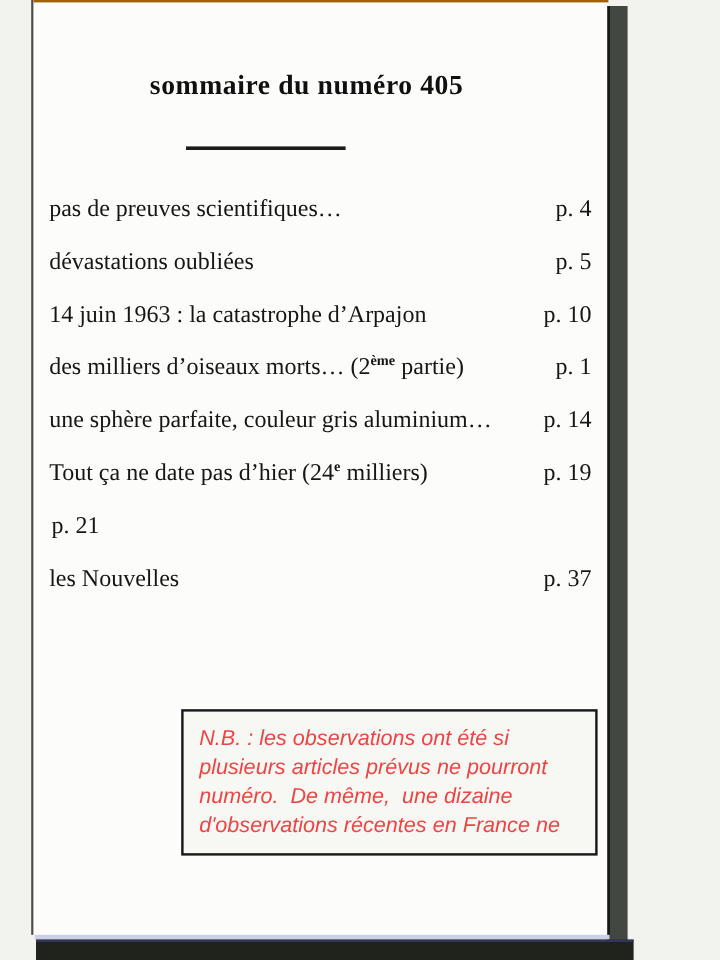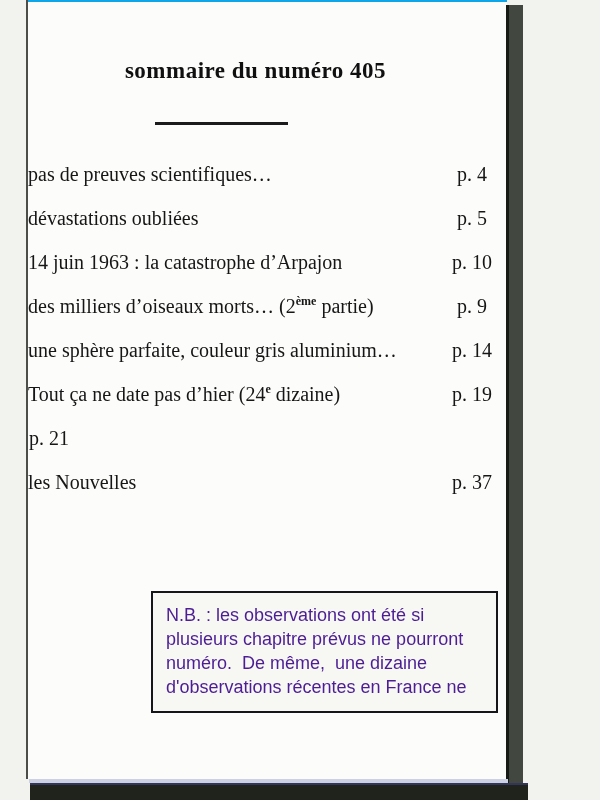--- a/index.html
+++ b/index.html
@@ -10,44 +10,44 @@
   }
   
   .left-edge-line{position:absolute;left:26px;top:0;width:2px;height:779px;background:#4c4c48;}
   .right-line{position:absolute;left:506px;top:5px;width:3px;height:785px;background:#181a16;}
   .right-band{position:absolute;left:509px;top:5px;width:14px;height:783px;background:#424840;border-bottom:3px solid #31345e;}
   .bottom-blue{position:absolute;left:29px;top:779px;width:479px;height:4px;background:#ccd2e4;}
   .bottom-band{position:absolute;left:30px;top:783px;width:498px;height:17px;background:#20231b;border-top:2px solid #33365a;}
   
   .sheet{
     position:absolute;left:28px;top:0;width:479px;height:779px;
-    background:#fcfcfa;border-top:2px solid #0ea5e9;box-sizing:border-box;
+    background:#fcfcfa;border-top:2px solid #a16207;box-sizing:border-box;
   }
   .title{
     position:absolute;left:0;top:56px;width:455px;text-align:center;
     font-weight:bold;font-size:23px;color:#101010;letter-spacing:0.5px;
   }
   .divider{position:absolute;left:127px;top:120px;width:133px;height:3px;background:#1b1b1b;}
   
   .toc{position:absolute;left:0;top:150px;width:479px;}
   .toc-row{
     display:flex;align-items:center;height:44px;
-    padding-right:14px;
+    padding-left:13px;padding-right:14px;
     font-size:20px;color:#161616;
   }
   .toc-title{flex:1 1 auto;white-space:nowrap;overflow:visible;}
   .toc-title sup{font-size:12px;line-height:0;font-weight:bold;}
-  .toc-page{flex:0 0 42px;text-align:center;white-space:nowrap;}
+  .toc-page{flex:0 0 42px;text-align:right;white-space:nowrap;}
   
   .nb-box{
     position:absolute;left:123px;top:589px;width:347px;box-sizing:border-box;
     border:2px solid #16161a;background:#f7f7f4;
     padding:10px 10px 12px 13px;
     font-family:"Liberation Sans", sans-serif;
-    font-size:18px;line-height:24px;color:#4c1d95;
+    font-size:18px;line-height:24px;color:#ef4444;font-style:italic;
   }
   .nb-line{white-space:nowrap;}
 </style>
 </head>
 <body>
 
 <div class="left-edge-line"></div>
 
 <div class="sheet">
 
@@ -62,42 +62,42 @@
     <div class="toc-row">
       <span class="toc-title"><span>dévastations oubliées</span><sup></sup><span></span></span>
       <span class="toc-page">p. 5</span>
     </div>
     <div class="toc-row">
       <span class="toc-title"><span>14 juin 1963 : la catastrophe d’Arpajon</span><sup></sup><span></span></span>
       <span class="toc-page">p. 10</span>
     </div>
     <div class="toc-row">
       <span class="toc-title"><span>des milliers d’oiseaux morts… (2</span><sup>ème</sup><span> partie)</span></span>
-      <span class="toc-page">p. 9</span>
+      <span class="toc-page">p. 1</span>
     </div>
     <div class="toc-row">
       <span class="toc-title"><span>une sphère parfaite, couleur gris aluminium…</span><sup></sup><span></span></span>
       <span class="toc-page">p. 14</span>
     </div>
     <div class="toc-row">
-      <span class="toc-title"><span>Tout ça ne date pas d’hier (24</span><sup>e</sup><span> dizaine)</span></span>
+      <span class="toc-title"><span>Tout ça ne date pas d’hier (24</span><sup>e</sup><span> milliers)</span></span>
       <span class="toc-page">p. 19</span>
     </div>
     <div class="toc-row">
       <span class="toc-page">p. 21</span>
     </div>
     <div class="toc-row">
       <span class="toc-title"><span>les Nouvelles</span><sup></sup><span></span></span>
       <span class="toc-page">p. 37</span>
     </div>
   </div>
 
   <div class="nb-box">
     <div class="nb-line">N.B. : les observations ont été si</div>
-    <div class="nb-line">plusieurs chapitre prévus ne pourront</div>
+    <div class="nb-line">plusieurs articles prévus ne pourront</div>
     <div class="nb-line">numéro.&nbsp; De même,&nbsp; une dizaine</div>
     <div class="nb-line">d'observations récentes en France ne</div>
   </div>
 
 </div>
 
 <div class="right-line"></div>
 <div class="right-band"></div>
 <div class="bottom-blue"></div>
 <div class="bottom-band"></div>

